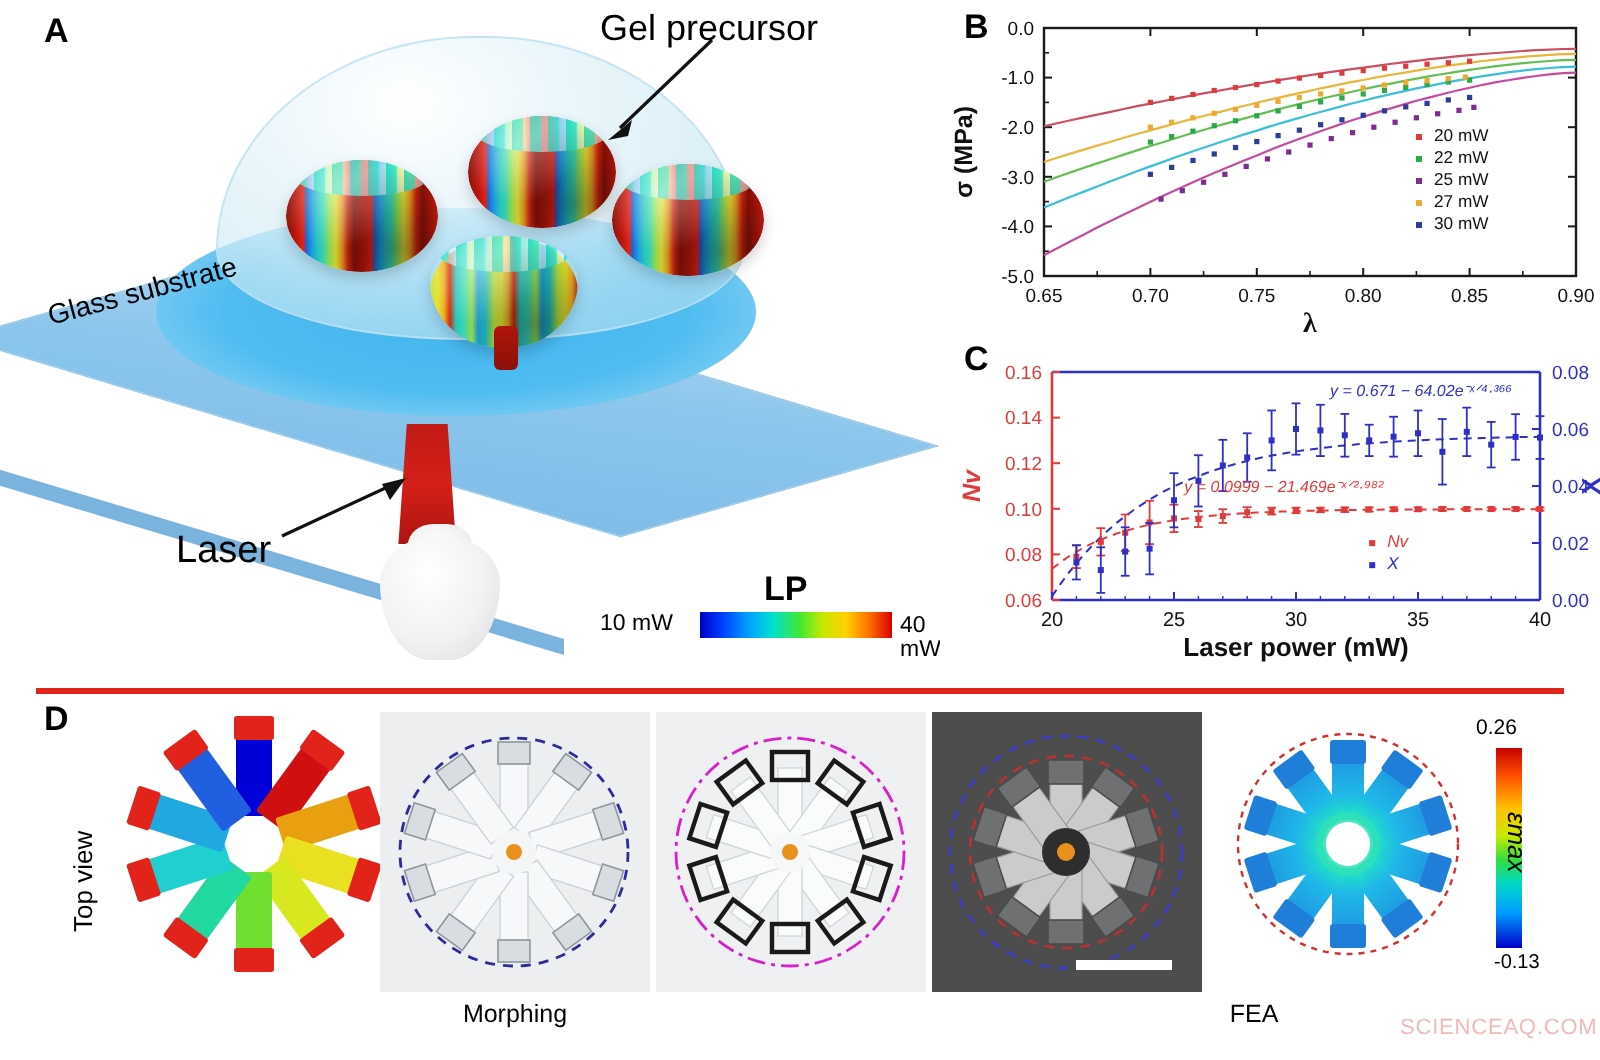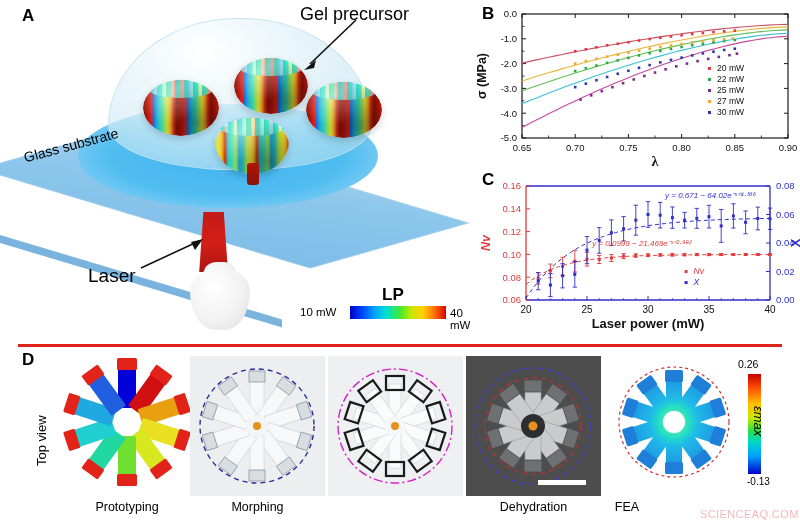--- a/index.html
+++ b/index.html
@@ -561,21 +561,20 @@
         <g transform="rotate(198 75 70)">
           <rect x="89" y="61" width="44" height="18" fill="#20a8e0" rx="1.5"></rect>
           <rect x="127" y="60" width="12" height="20" fill="#e2231a" rx="1.5"></rect>
         </g>
         <g transform="rotate(234 75 70)">
           <rect x="89" y="61" width="44" height="18" fill="#2060e0" rx="1.5"></rect>
           <rect x="127" y="60" width="12" height="20" fill="#e2231a" rx="1.5"></rect>
         </g>
         <circle cx="75" cy="70" r="13" fill="#fff"></circle>
       </svg>
-    <div class="dcap" style="left:52px;width:150px;">Prototyping</div>
 
     <div class="photo" style="left:190px;width:135px;">
       <svg width="135" height="140" id="print">
           <rect x="0" y="0" width="135" height="140" fill="#eceef0"></rect>
           <g transform="rotate(-90 67 70)">
             <rect x="77" y="63" width="42" height="14" fill="#f7f8f9" stroke="#cfd3d6" stroke-width="0.7"></rect>
             <rect x="111" y="62" width="11" height="16" fill="#d8dde1" stroke="#8e969d" stroke-width="0.8"></rect>
           </g>
           <g transform="rotate(-54 67 70)">
             <rect x="77" y="63" width="42" height="14" fill="#f7f8f9" stroke="#cfd3d6" stroke-width="0.7"></rect>
@@ -712,21 +711,20 @@
             <rect x="76" y="62" width="33" height="16" fill="#c9cbcc" stroke="#9a9c9d" stroke-width="0.6"></rect>
             <rect x="101" y="61" width="12" height="18" fill="#6e7071" stroke="#4a4b4c" stroke-width="0.8"></rect>
           </g>
           <circle cx="67" cy="70" r="12" fill="#2e2e2e"></circle>
           <circle cx="67" cy="70" r="4.5" fill="#e8901c"></circle>
           <circle cx="67" cy="70" r="48" fill="none" stroke="#c03030" stroke-width="1.2" stroke-dasharray="5,4"></circle>
           <circle cx="67" cy="70" r="58" fill="none" stroke="#3a3ad8" stroke-width="1.2" stroke-dasharray="5,4"></circle>
           <rect x="72" y="124" width="48" height="5" fill="#fff"></rect>
         </svg>
     </div>
-    <div class="dcap" style="left:466px;width:135px;">Dehydration</div>
 
     <svg style="position:absolute;left:612px;top:4px;" width="130" height="140" id="fea">
         <defs>
           <linearGradient id="feg" x1="0" y1="0" x2="1" y2="0">
             <stop offset="0" stop-color="#20e8c0"></stop>
             <stop offset="0.35" stop-color="#1fb8e8"></stop>
             <stop offset="1" stop-color="#1f8fe0"></stop>
           </linearGradient>
         </defs>
         <g transform="rotate(-90 62 70)">

